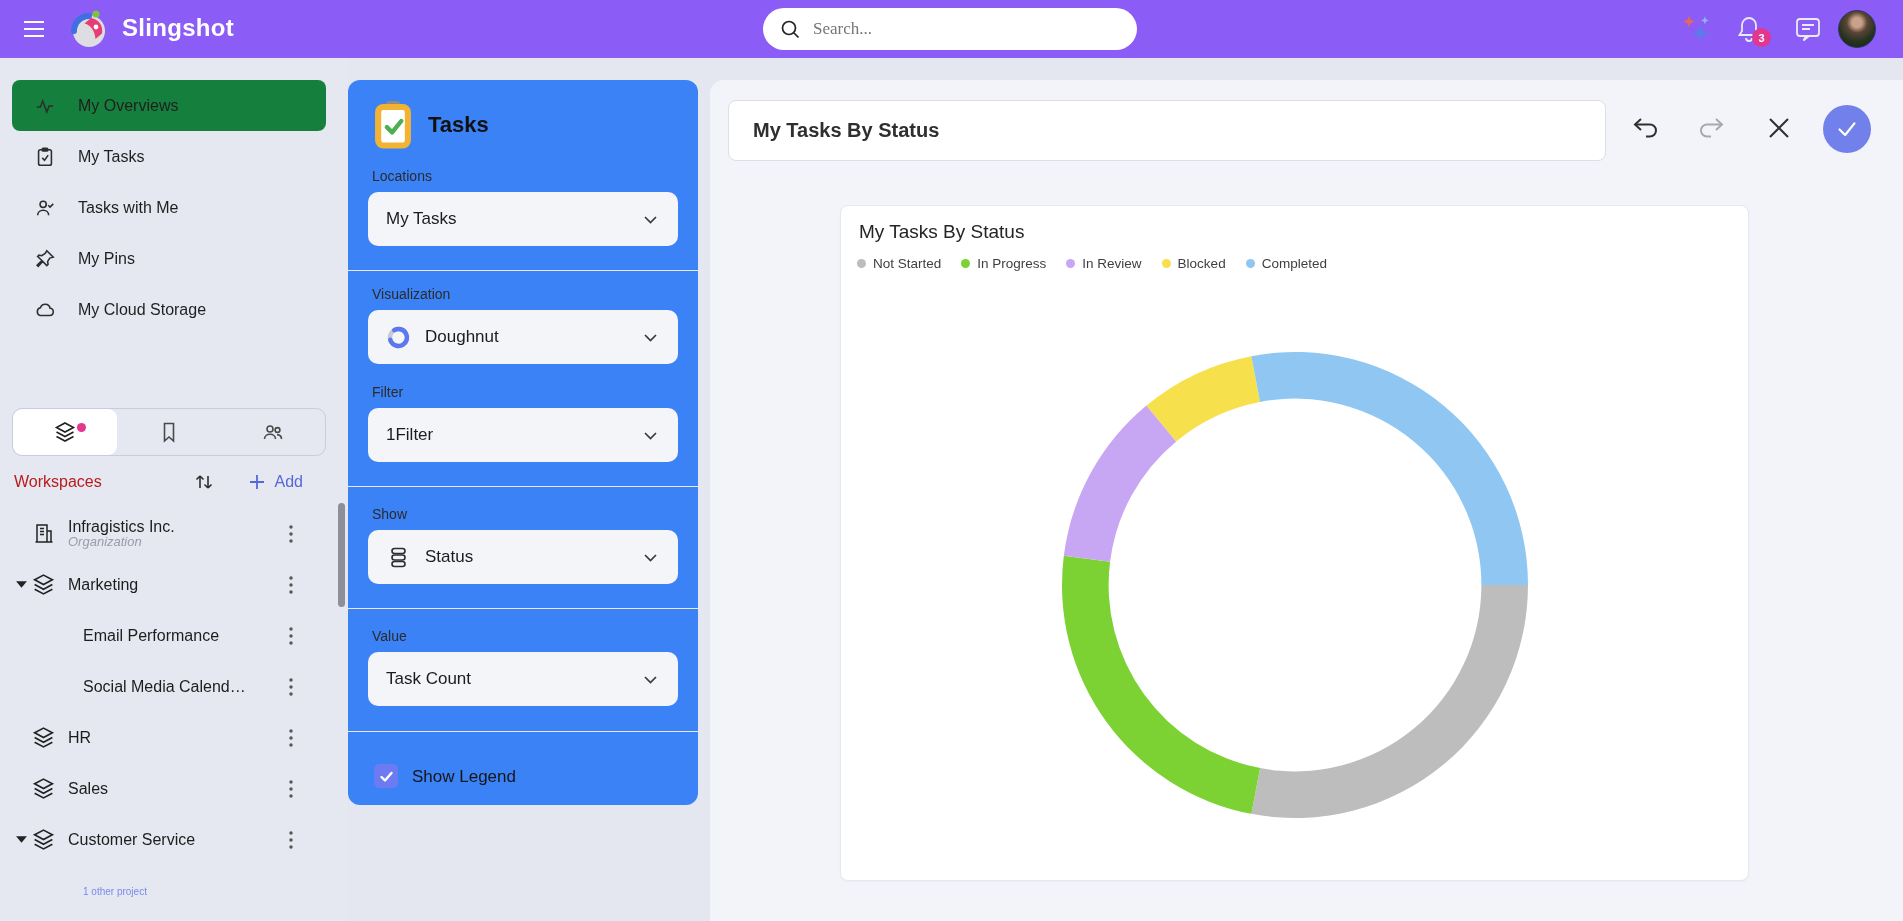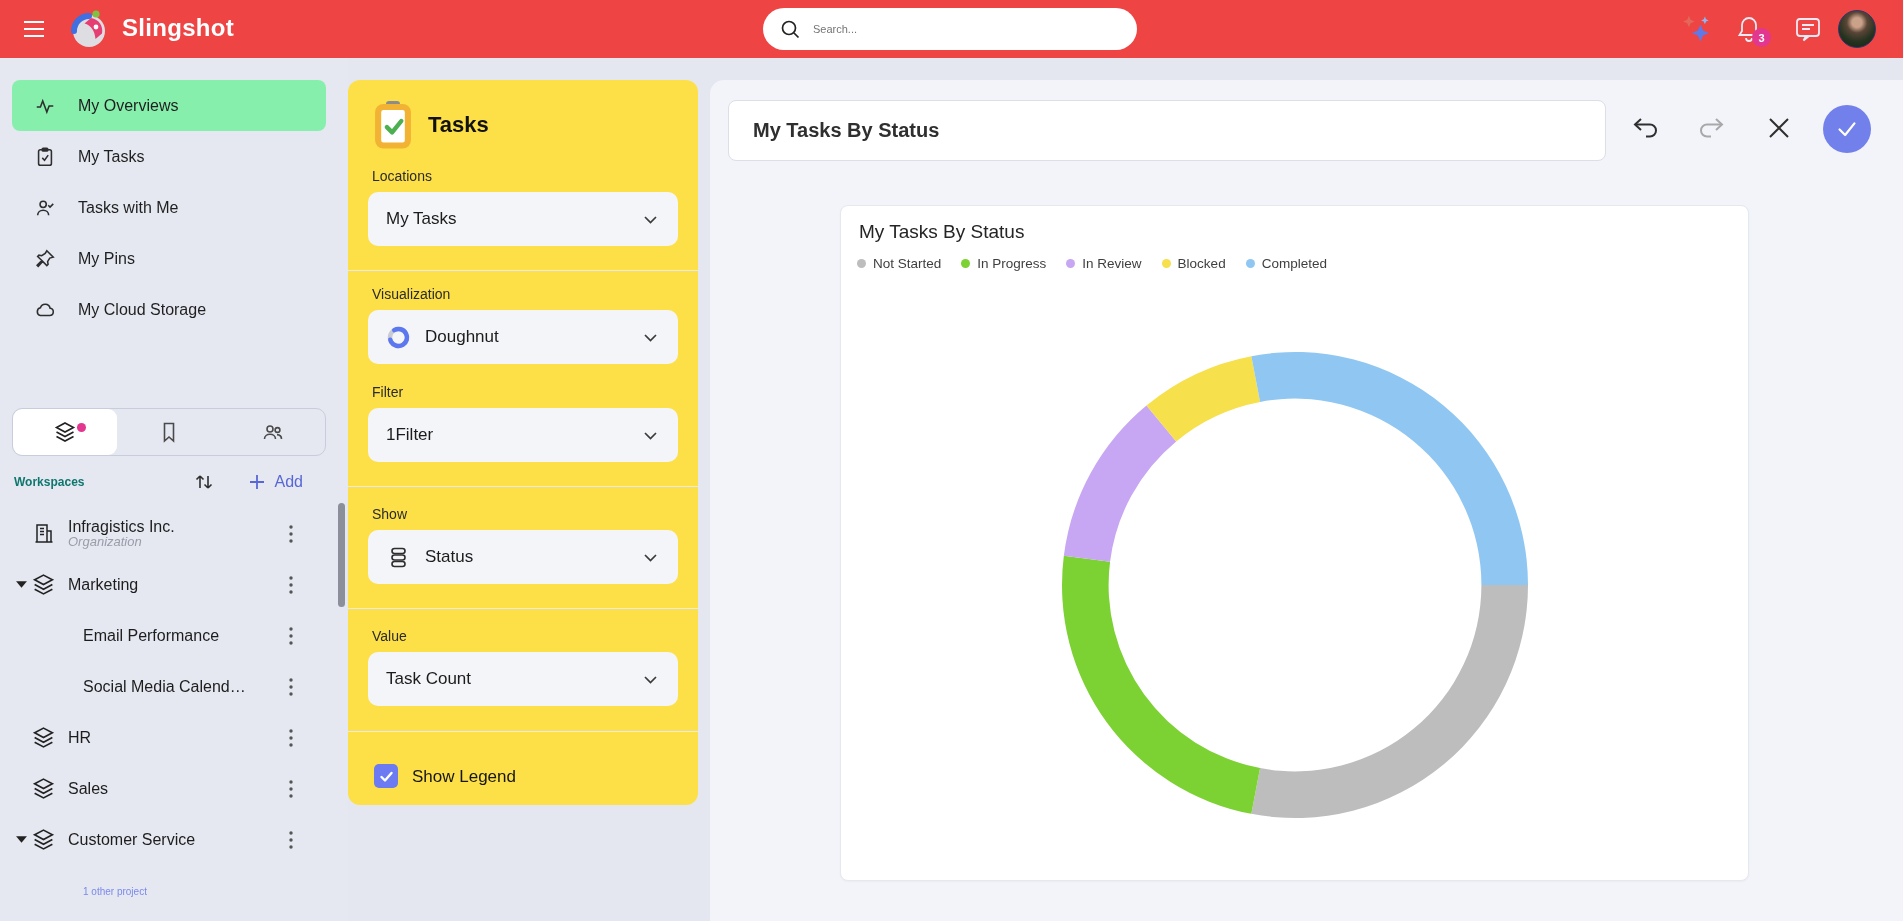--- a/index.html
+++ b/index.html
@@ -1,71 +1,71 @@
 <!DOCTYPE html>
 <html><head>
 <meta charset="utf-8">
 <style>
   * { margin:0; padding:0; box-sizing:border-box; }
   html,body { width:1903px; height:921px; overflow:hidden;
     font-family:"Liberation Sans", sans-serif; background:#E4E7F0; }
   .icon svg{display:block}
 
   
-  #topbar { position:absolute; left:0; top:0; width:1903px; height:58px; background:#ef4444;padding-left:23px; }
+  #topbar { position:absolute; left:0; top:0; width:1903px; height:58px; background:#8b5cf6;padding-left:23px; }
   #hamburger { position:absolute; left:20px; top:15px; width:28px; height:28px; cursor:pointer; color:#fff;}
   #logo { position:absolute; left:68px; top:7px; width:44px; height:44px; }
   #brand { position:absolute; left:122px; top:14px; color:#fff; font-size:24px; font-weight:bold; letter-spacing:.3px;}
   #searchbar { position:absolute; left:763px; top:8px; width:374px; height:42px; background:#fff;
     border-radius:21px; display:flex; align-items:center; padding:0 16px; gap:12px; }
-  #searchbar input { border:none; outline:none; font-size:11px; color:#222; flex:1;
-    font-family:Liberation Sans, sans-serif; background:transparent;}
+  #searchbar input { border:none; outline:none; font-size:17px; color:#222; flex:1;
+    font-family:Liberation Serif, serif; background:transparent;}
   .tb-icon { position:absolute; top:13px; width:32px; height:32px; color:#E8EAF5; cursor:pointer; }
   #badge { position:absolute; left:1752px; top:28px; min-width:19px; height:19px; border-radius:10px;
     background:#E3368F; color:#fff; font-size:11px; font-weight:bold; display:flex; align-items:center;
     justify-content:center; padding:0 4px; }
   #avatar { position:absolute; left:1838px; top:10px; width:38px; height:38px; border-radius:50%;
     background:radial-gradient(circle at 50% 32%, #caa189 16%, #5a4536 34%, #273321 62%, #15230f 100%);
     border:1px solid #2c366b; cursor:pointer;}
 
   
   #sidebar { position:absolute; left:0; top:58px; width:348px; height:863px; background:#E5E8F1; }
   #nav-list { position:absolute; left:12px; right:22px; top:22px; }
   .nav-item { height:51px; display:flex; align-items:center; gap:22px; padding-left:22px;
     border-radius:8px; color:#1f1f1f; font-size:16px; cursor:pointer; }
-  .nav-item.selected { background:#86efac; }
+  .nav-item.selected { background:#15803d; }
   .nav-item .icon { width:22px; height:22px; color:#2e2e2e; }
 
   #tabs { position:absolute; left:12px; right:22px; top:350px; height:48px; border:1px solid #C8CDDD;
     border-radius:10px; display:flex; overflow:hidden; }
   .tab { flex:1; display:flex; align-items:center; justify-content:center; cursor:pointer; color:#4a4a4a;}
   .tab.active { background:#fff; border-radius:9px; color:#222; }
   .tab .icon{ width:24px; height:24px; position:relative;}
   .pink-dot { position:absolute; right:-9px; top:3px; width:9px; height:9px; border-radius:50%; background:#E3368F;}
 
   #ws-header { position:absolute; left:14px; right:45px; top:409px; height:30px; display:flex; align-items:center;}
-  #ws-title { font-size:12px; font-weight:bold; color:#0f766e; flex:1;}
+  #ws-title { font-size:16px; font-weight:normal; color:#b91c1c; flex:1;}
   #ws-sort { width:26px; height:26px; color:#2e2e2e; cursor:pointer; margin-right:30px;}
   #ws-add { display:flex; align-items:center; gap:8px; color:#5867D6; font-size:16px; cursor:pointer;}
   #ws-add .icon{width:20px;height:20px;}
 
   #ws-list { position:absolute; left:0; right:0; top:450px; }
   .ws-row { position:relative; height:51px; display:flex; align-items:center; cursor:pointer;}
   .ws-caret { position:absolute; left:15px; width:13px; height:13px; color:#222;}
   .ws-icon { position:absolute; left:31px; width:25px; height:25px; color:#222;}
   .ws-name { position:absolute; left:68px; font-size:16px; color:#1d1d1d; line-height:1.1;}
   .ws-name.child { left:83px; }
   .ws-sub { font-size:13px; color:#9A9CA8; font-weight:normal;font-style:italic;}
   .kebab { position:absolute; left:283px; width:16px; height:22px; color:#555; cursor:pointer;}
   #more-link { position:absolute; left:83px; top:828px; color:#7B8AEC; font-size:10px; cursor:pointer;}
   #side-scroll { position:absolute; right:3px; top:445px; width:7px; height:104px; border-radius:4px;
     background:#8A8F99; cursor:pointer;}
 
   
-  #panel { position:absolute; left:348px; top:80px; width:350px; height:725px; background:#fde047;
+  #panel { position:absolute; left:348px; top:80px; width:350px; height:725px; background:#3b82f6;
     border-radius:12px; }
   #task-icon { position:absolute; left:24px; top:20px; width:42px; height:50px;}
   #panel-title { position:absolute; left:80px; top:32px; font-size:22px; font-weight:bold; color:#111;}
   .field-label { position:absolute; left:24px; font-size:14px; color:#2b2b2b;}
   .dd { position:absolute; left:20px; width:310px; height:54px; background:#F4F5F9; border-radius:10px;
     display:flex; align-items:center; padding:0 18px; gap:14px; cursor:pointer;}
   .dd-text { font-size:17px; color:#1c1c1c; flex:1;}
   .chev { width:19px; height:19px; color:#3a3a3a;}
   .dd-icon { width:25px; height:25px; color:#2e2e2e;}
   .divider { position:absolute; left:0; right:0; height:1px; background:#E9EAF0;}

